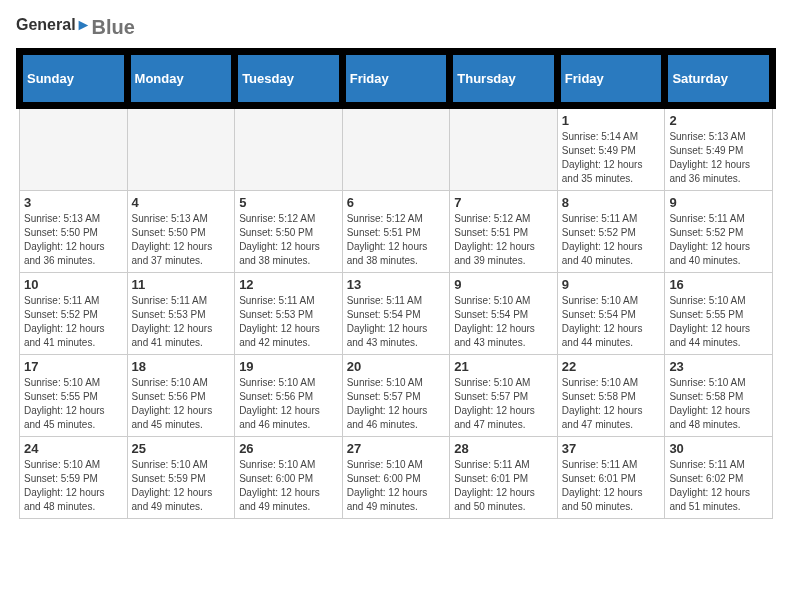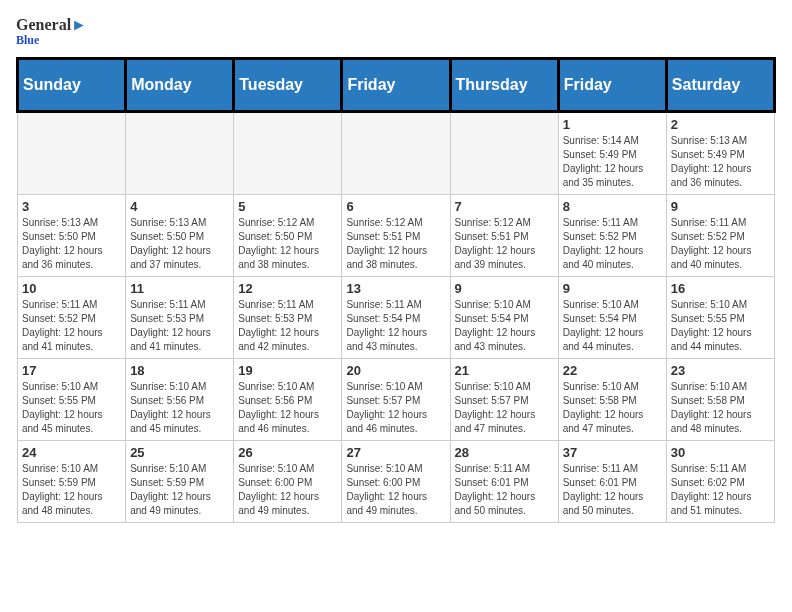--- a/index.html
+++ b/index.html
@@ -34,24 +34,24 @@
       color: #555;
     }
     table {
       width: 100%;
       border-collapse: collapse;
       table-layout: fixed;
     }
     th {
       background-color: #2a7abf;
       color: #fff;
-      font-size: 16px;
+      font-size: 13px;
       padding: 16px 4px;
       text-align: left;
-      border: 3px solid #000000;
+      border: 7px solid #000000;
       font-weight: bold;
     }
     td {
       border: 1px solid #ccc;
       vertical-align: top;
       padding: 4px;
       height: 80px;
       font-size: 10px;
       color: #333;
       background: #fff;
@@ -71,23 +71,23 @@
     }
     tr:nth-child(odd) td:not(.empty) {
       background: #fff;
     }
   </style>
 </head>
 <body>
 
 <div class="header">
   <div class="logo">
-  <div style="display:flex;flex-direction:column;line-height:1.1;font-family:Liberation Serif, serif;">
+  <div style="display:flex;line-height:1.1;">
     <span style="font-size:16px;font-weight:bold;color:#333;">General<span style="color:#2a7abf;">►</span></span>
-    <span style="font-size:12px;font-weight:bold;color:#1d4ed8;">Blue</span>
+    <span style="font-size:20px;font-weight:bold;color:#737373;">Blue</span>
   </div>
 </div>
   <div class="title-block">
     <div class="month-title"></div>
     <div class="location"></div>
   </div>
 </div>
 
 <table>
   <thead>

